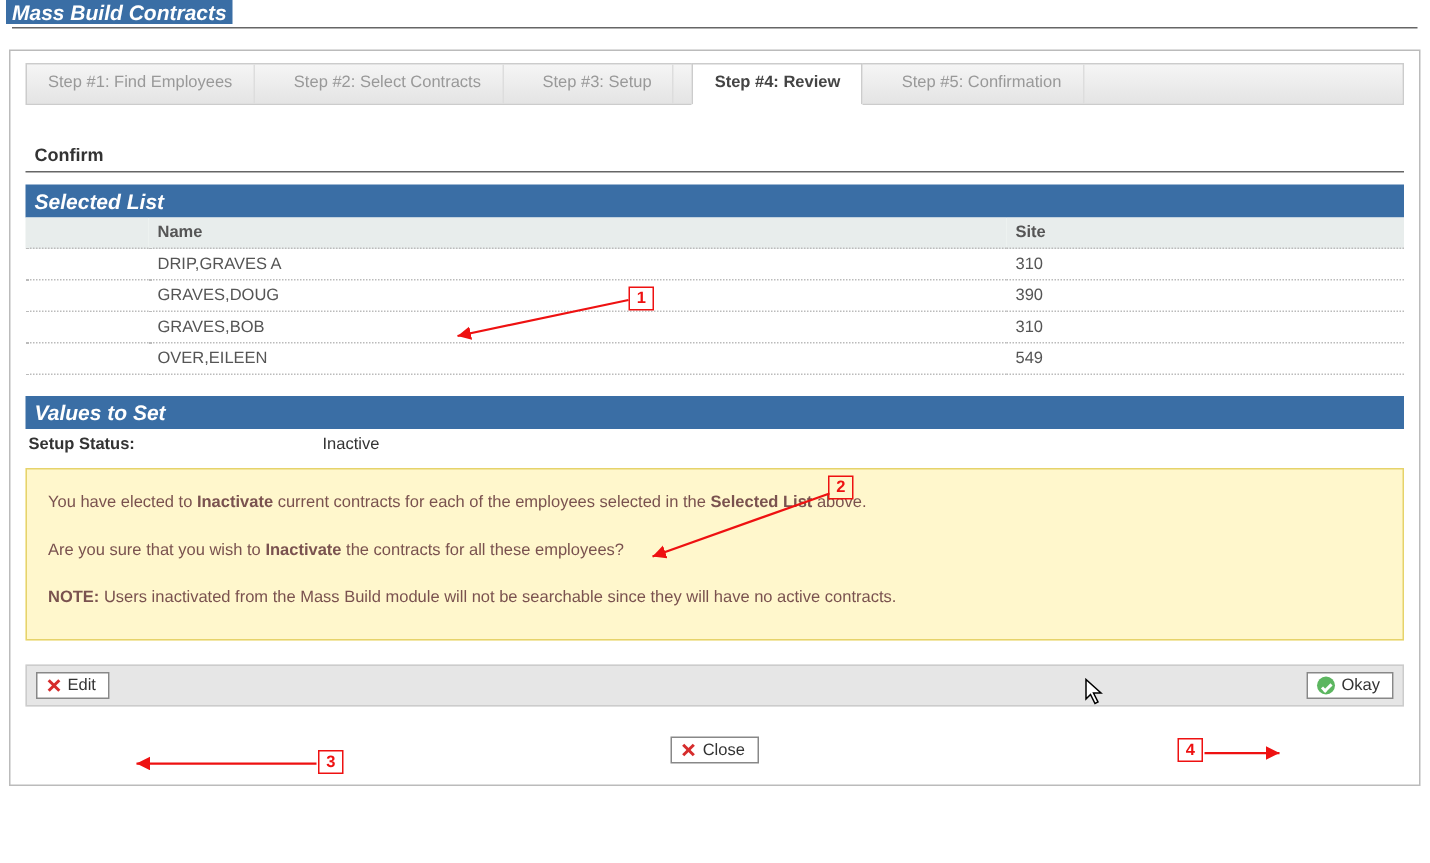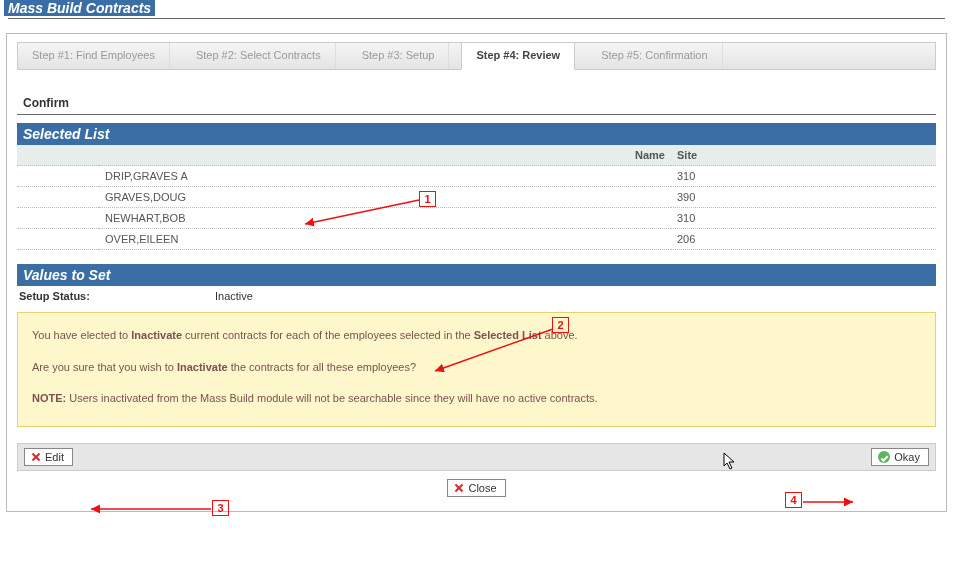--- a/index.html
+++ b/index.html
@@ -86,21 +86,21 @@
   }
   table.emp th {
     text-align: left;
     background: #e8edec;
     color: #555;
     font-weight: bold;
     padding: 4px 6px;
     border-bottom: 1px dotted #bbb;
   }
   table.emp th.lead { width: 70px; }
-  table.emp th.name { width: 560px; text-align: right; }
+  table.emp th.name { width: 560px; }
   table.emp td {
     padding: 4px 6px;
     border-bottom: 1px dotted #bbb;
     color: #555;
   }
   table.emp td.lead { width: 70px; }
   
   .kv {
     display: flex;
     margin-top: 4px;
@@ -141,21 +141,21 @@
     font-size: 11px;
     cursor: pointer;
     display: inline-flex;
     align-items: center;
     gap: 4px;
     color: #333;
     justify-content: center;
   }
   .closebar {
     text-align: center;
-    margin-top: 8px;
+    margin-top: 20px;
   }
   
   .icon-x {
     width: 10px; height: 10px; display: inline-block; position: relative;
   }
   .icon-x::before, .icon-x::after {
     content:""; position:absolute; left:4px; top:0; width:2px; height:10px; background:#d62c2c;
   }
   .icon-x::before { transform: rotate(45deg); }
   .icon-x::after  { transform: rotate(-45deg); }
@@ -218,27 +218,27 @@
           <td>DRIP,GRAVES A</td>
           <td>310</td>
         </tr>
         <tr>
           <td class="lead"></td>
           <td>GRAVES,DOUG</td>
           <td>390</td>
         </tr>
         <tr>
           <td class="lead"></td>
-          <td>NEWHART,BOB</td>
+          <td>GRAVES,BOB</td>
           <td>310</td>
         </tr>
         <tr>
           <td class="lead"></td>
           <td>OVER,EILEEN</td>
-          <td>206</td>
+          <td>549</td>
         </tr>
       </tbody>
     </table>
 
     <div style="height:14px"></div>
     <div class="blue-header">Values to Set</div>
     <div class="kv">
       <div class="k">Setup Status:</div>
       <div class="v">Inactive</div>
     </div>

